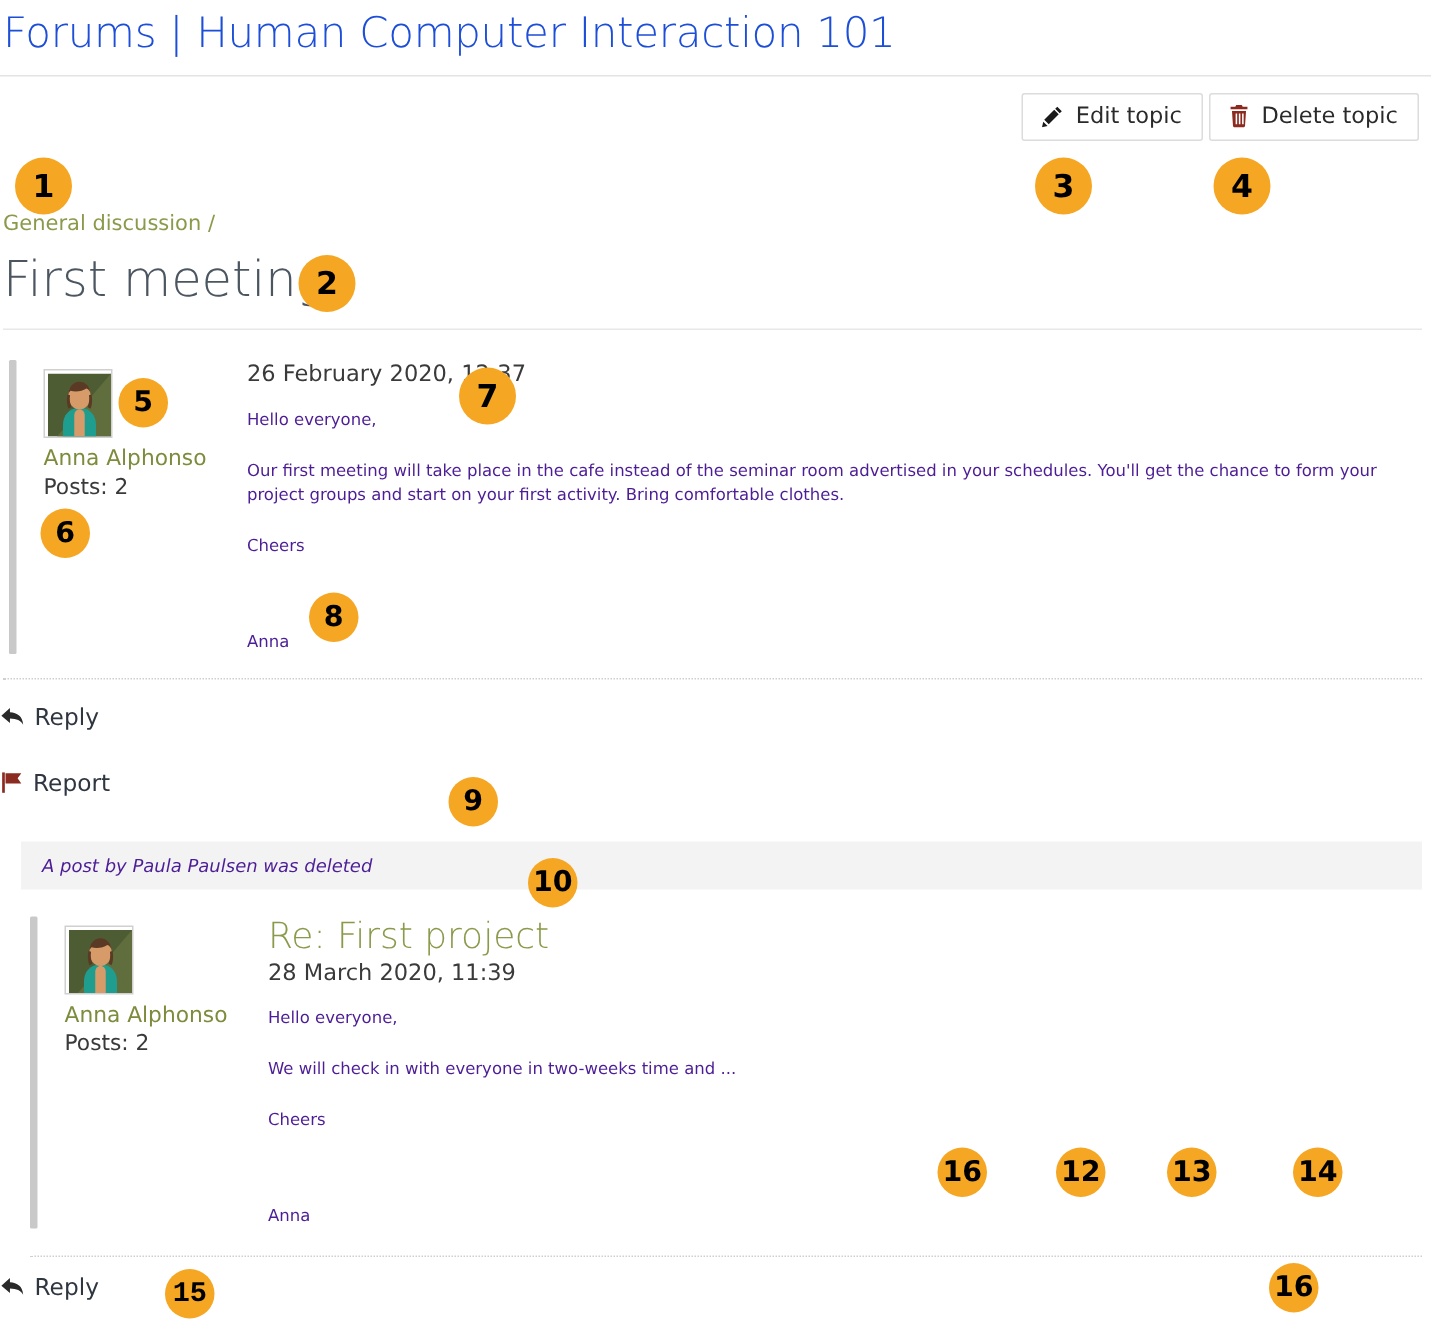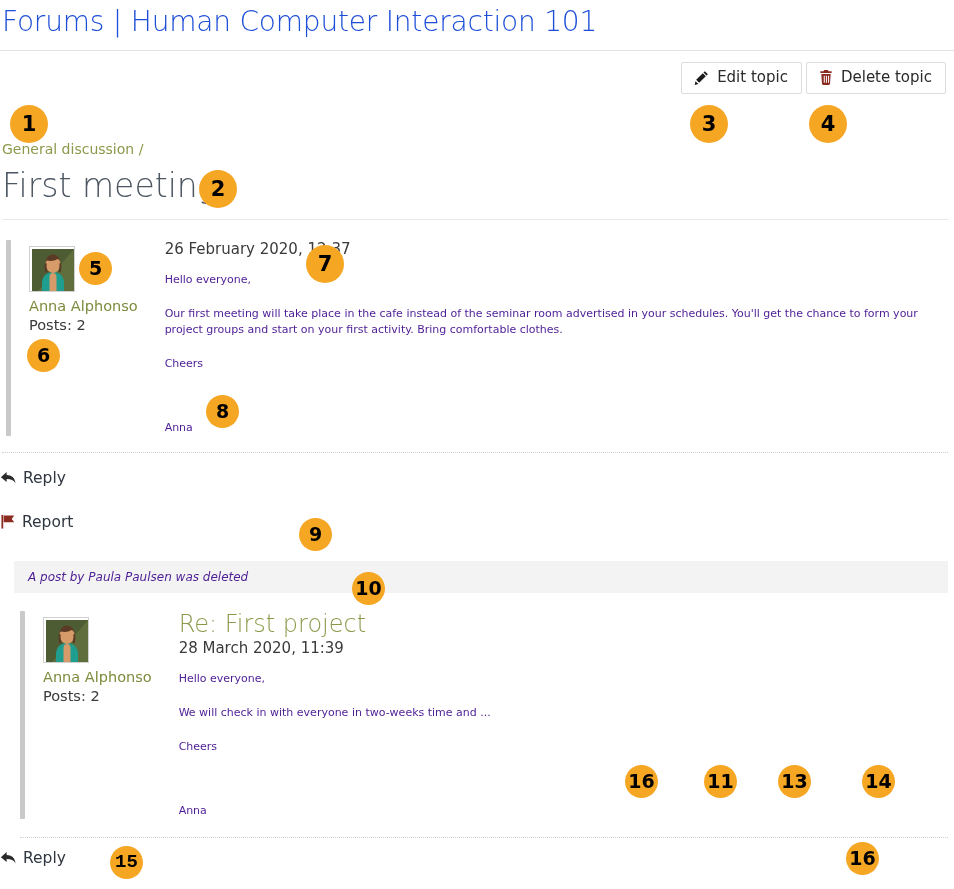--- a/index.html
+++ b/index.html
@@ -411,18 +411,18 @@
     <div class="badge sz-lg" style="left: 199px; top: 170px;">2</div>
     <div class="badge sz-lg" style="left: 690px; top: 105px;">3</div>
     <div class="badge sz-lg" style="left: 809px; top: 105px;">4</div>
     <div class="badge sz-md" style="left: 79px; top: 252px;">5</div>
     <div class="badge sz-md" style="left: 27px; top: 339px;">6</div>
     <div class="badge sz-lg" style="left: 306px; top: 245px;">7</div>
     <div class="badge sz-md" style="left: 206px; top: 395px;">8</div>
     <div class="badge sz-md" style="left: 299px; top: 518px;">9</div>
     <div class="badge sz-md" style="left: 352px; top: 572px;">10</div>
     <div class="badge sz-md" style="left: 625px; top: 765px;">16</div>
-    <div class="badge sz-md" style="left: 704px; top: 765px;">11</div>
+    <div class="badge sz-md" style="left: 704px; top: 765px;">12</div>
     <div class="badge sz-md" style="left: 778px; top: 765px;">13</div>
     <div class="badge sz-md" style="left: 862px; top: 765px;">14</div>
     <div class="badge sz-md" style="left: 110px; top: 846px; font-family: Liberation Mono, monospace;">15</div>
     <div class="badge sz-md" style="left: 846px; top: 842px;">16</div>
   </div>
 
 </body></html>

